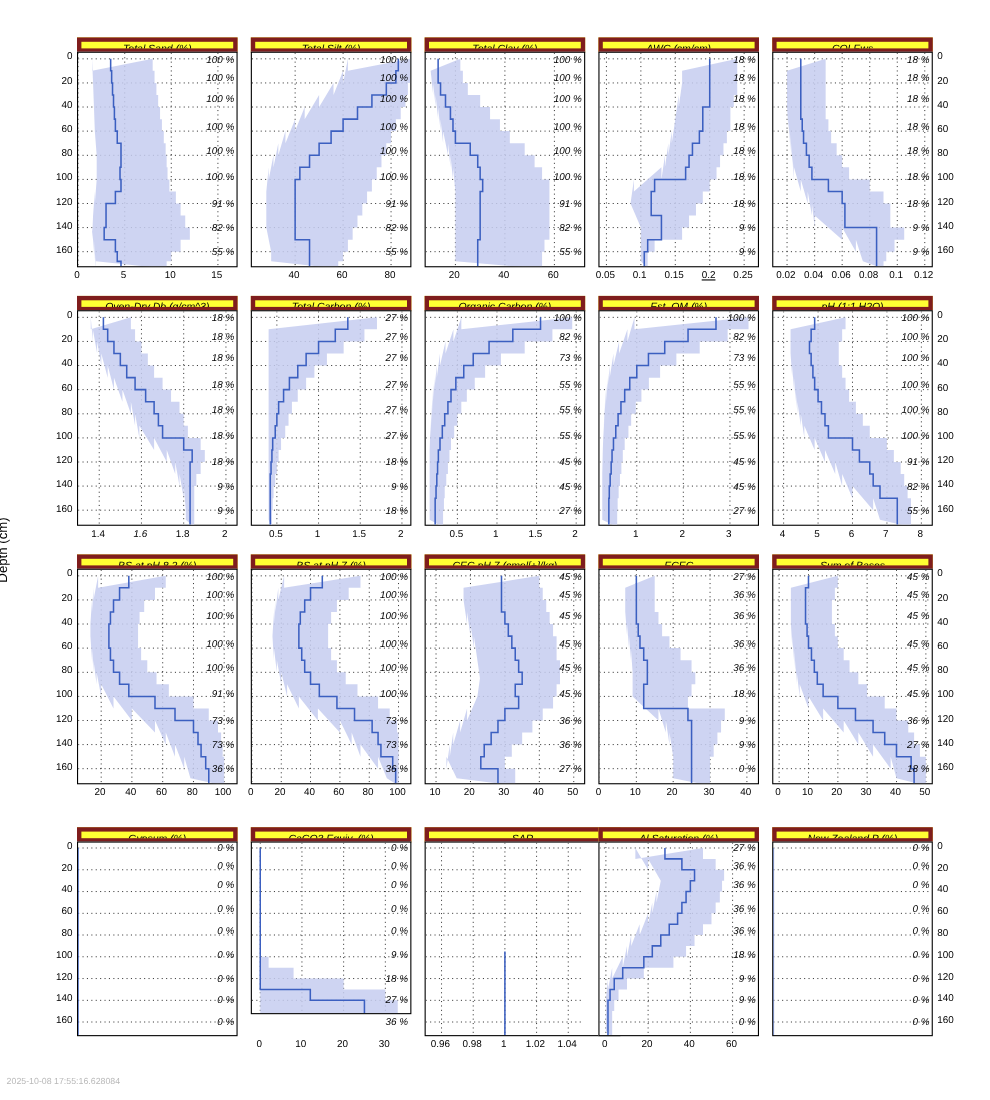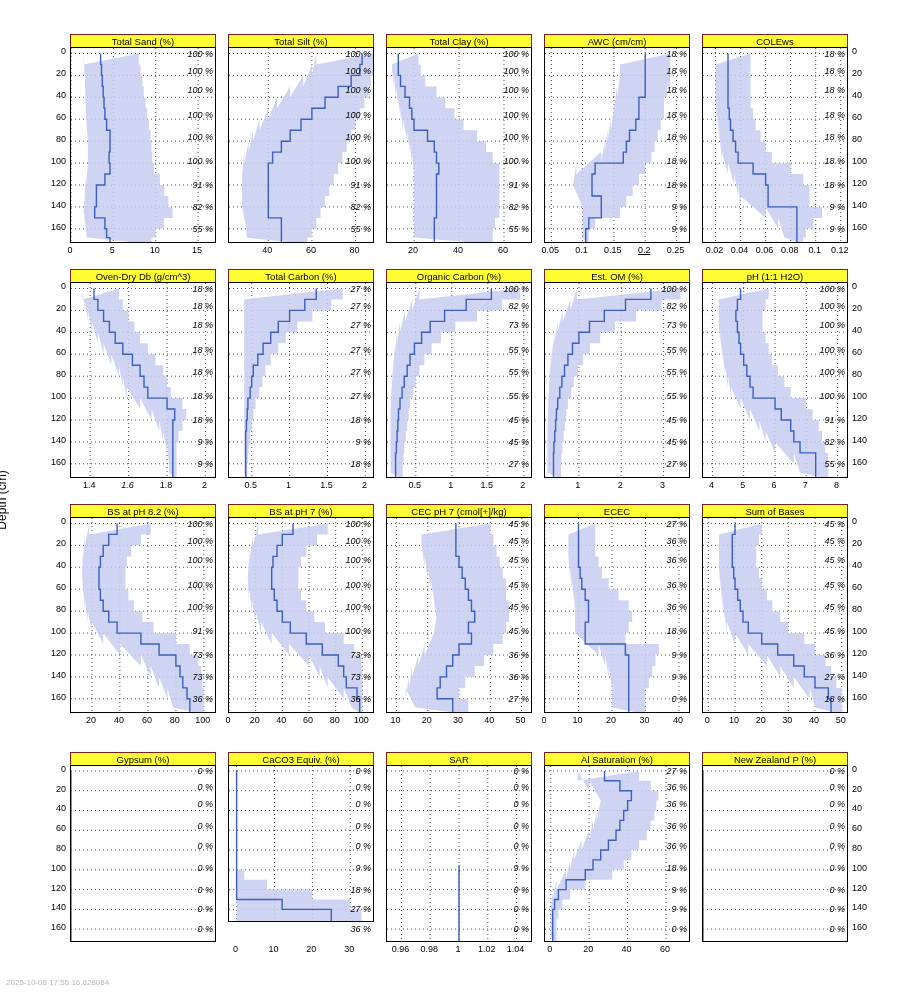--- a/index.html
+++ b/index.html
@@ -29,23 +29,23 @@
     font-size:13px;
   }
   .stamp{
     position:absolute;left:6px;top:978px;
     font-size:8px;color:#b9b9b9;
   }
   
   .panel{position:absolute;}
   .strip{
     position:absolute;left:0;top:0;height:14px;width:100%;
-    background:#ffff33;border:1px solid #7f1d1d;box-sizing:border-box;
+    background:#ffff33;border:4px solid #7f1d1d;box-sizing:border-box;
     font-size:9.5px;line-height:13px;text-align:center;
-    white-space:nowrap;overflow:hidden;
+    white-space:nowrap;overflow:hidden;font-style:italic;
   }
   .plotbox{
     position:absolute;left:0;top:13px;right:0;bottom:0;
     border:1px solid #000;box-sizing:border-box;background:#fff;
     overflow:hidden;
   }
   .plotbox svg{display:block;}
   .pct{
     position:absolute;right:3px;
     font-size:9px;font-style:italic;text-align:right;
@@ -661,21 +661,21 @@
         <div class="pct" style="top: 89.0621px;">0 %</div>
         <div class="pct" style="top: 110.814px;">9 %</div>
         <div class="pct" style="top: 132.565px;">18 %</div>
         <div class="pct" style="top: 152.339px;">27 %</div>
         <div class="pct" style="top: 172.113px;">36 %</div>
         <div class="xtick" style="left: -12.4211px; width: 40px; top: 192px;">0</div>
         <div class="xtick" style="left: 25.4737px; width: 40px; top: 192px;">10</div>
         <div class="xtick" style="left: 63.3684px; width: 40px; top: 192px;">20</div>
         <div class="xtick" style="left: 101.263px; width: 40px; top: 192px;">30</div>
       </div>
-      <div class="panel" style="left: 386px; top: 752px; width: 146px; height: 190px;">
+      <div class="panel" style="left: 386px; top: 752px; width: 146px; height: 190px; padding-left: 32px;">
         <div class="strip">SAR</div>
         <div class="plotbox">
           <svg width="144" height="175">
             <line x1="0" x2="144" y1="4.9" y2="4.9" stroke="#000" stroke-width="0.7" stroke-dasharray="1,3"></line>
             <line x1="0" x2="144" y1="24.7" y2="24.7" stroke="#000" stroke-width="0.7" stroke-dasharray="1,3"></line>
             <line x1="0" x2="144" y1="44.5" y2="44.5" stroke="#000" stroke-width="0.7" stroke-dasharray="1,3"></line>
             <line x1="0" x2="144" y1="64.3" y2="64.3" stroke="#000" stroke-width="0.7" stroke-dasharray="1,3"></line>
             <line x1="0" x2="144" y1="84.0" y2="84.0" stroke="#000" stroke-width="0.7" stroke-dasharray="1,3"></line>
             <line x1="0" x2="144" y1="103.8" y2="103.8" stroke="#000" stroke-width="0.7" stroke-dasharray="1,3"></line>
             <line x1="0" x2="144" y1="123.6" y2="123.6" stroke="#000" stroke-width="0.7" stroke-dasharray="1,3"></line>

